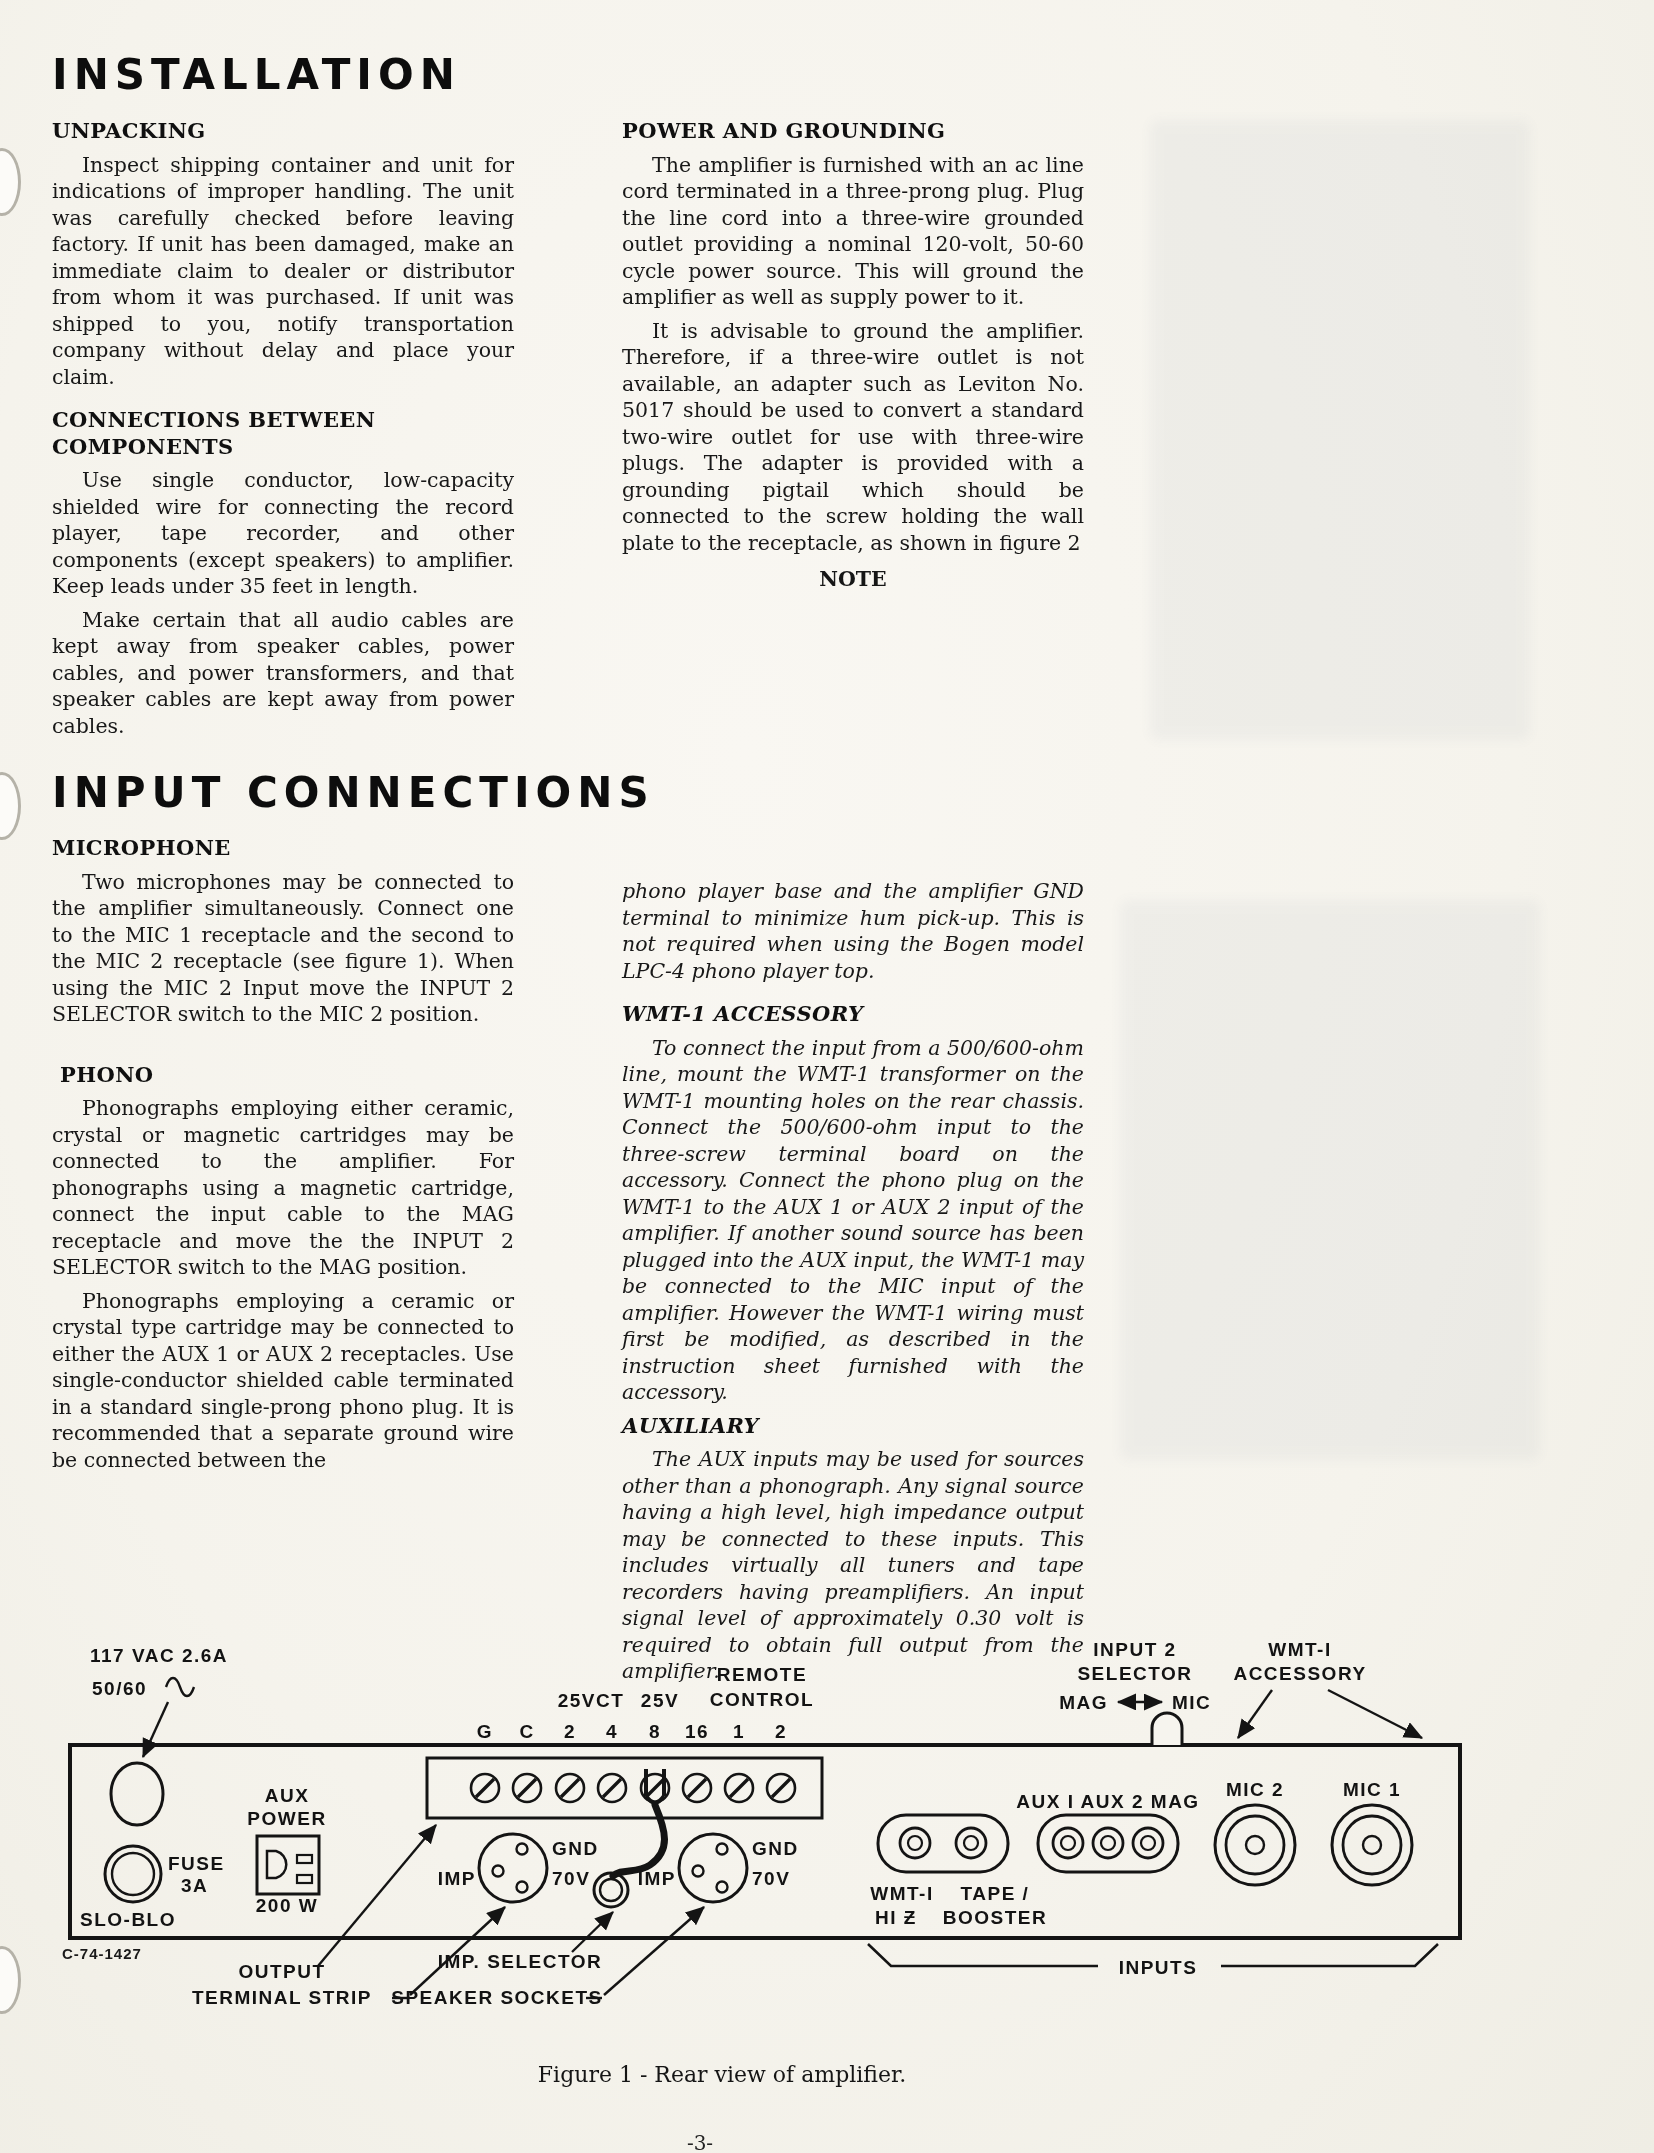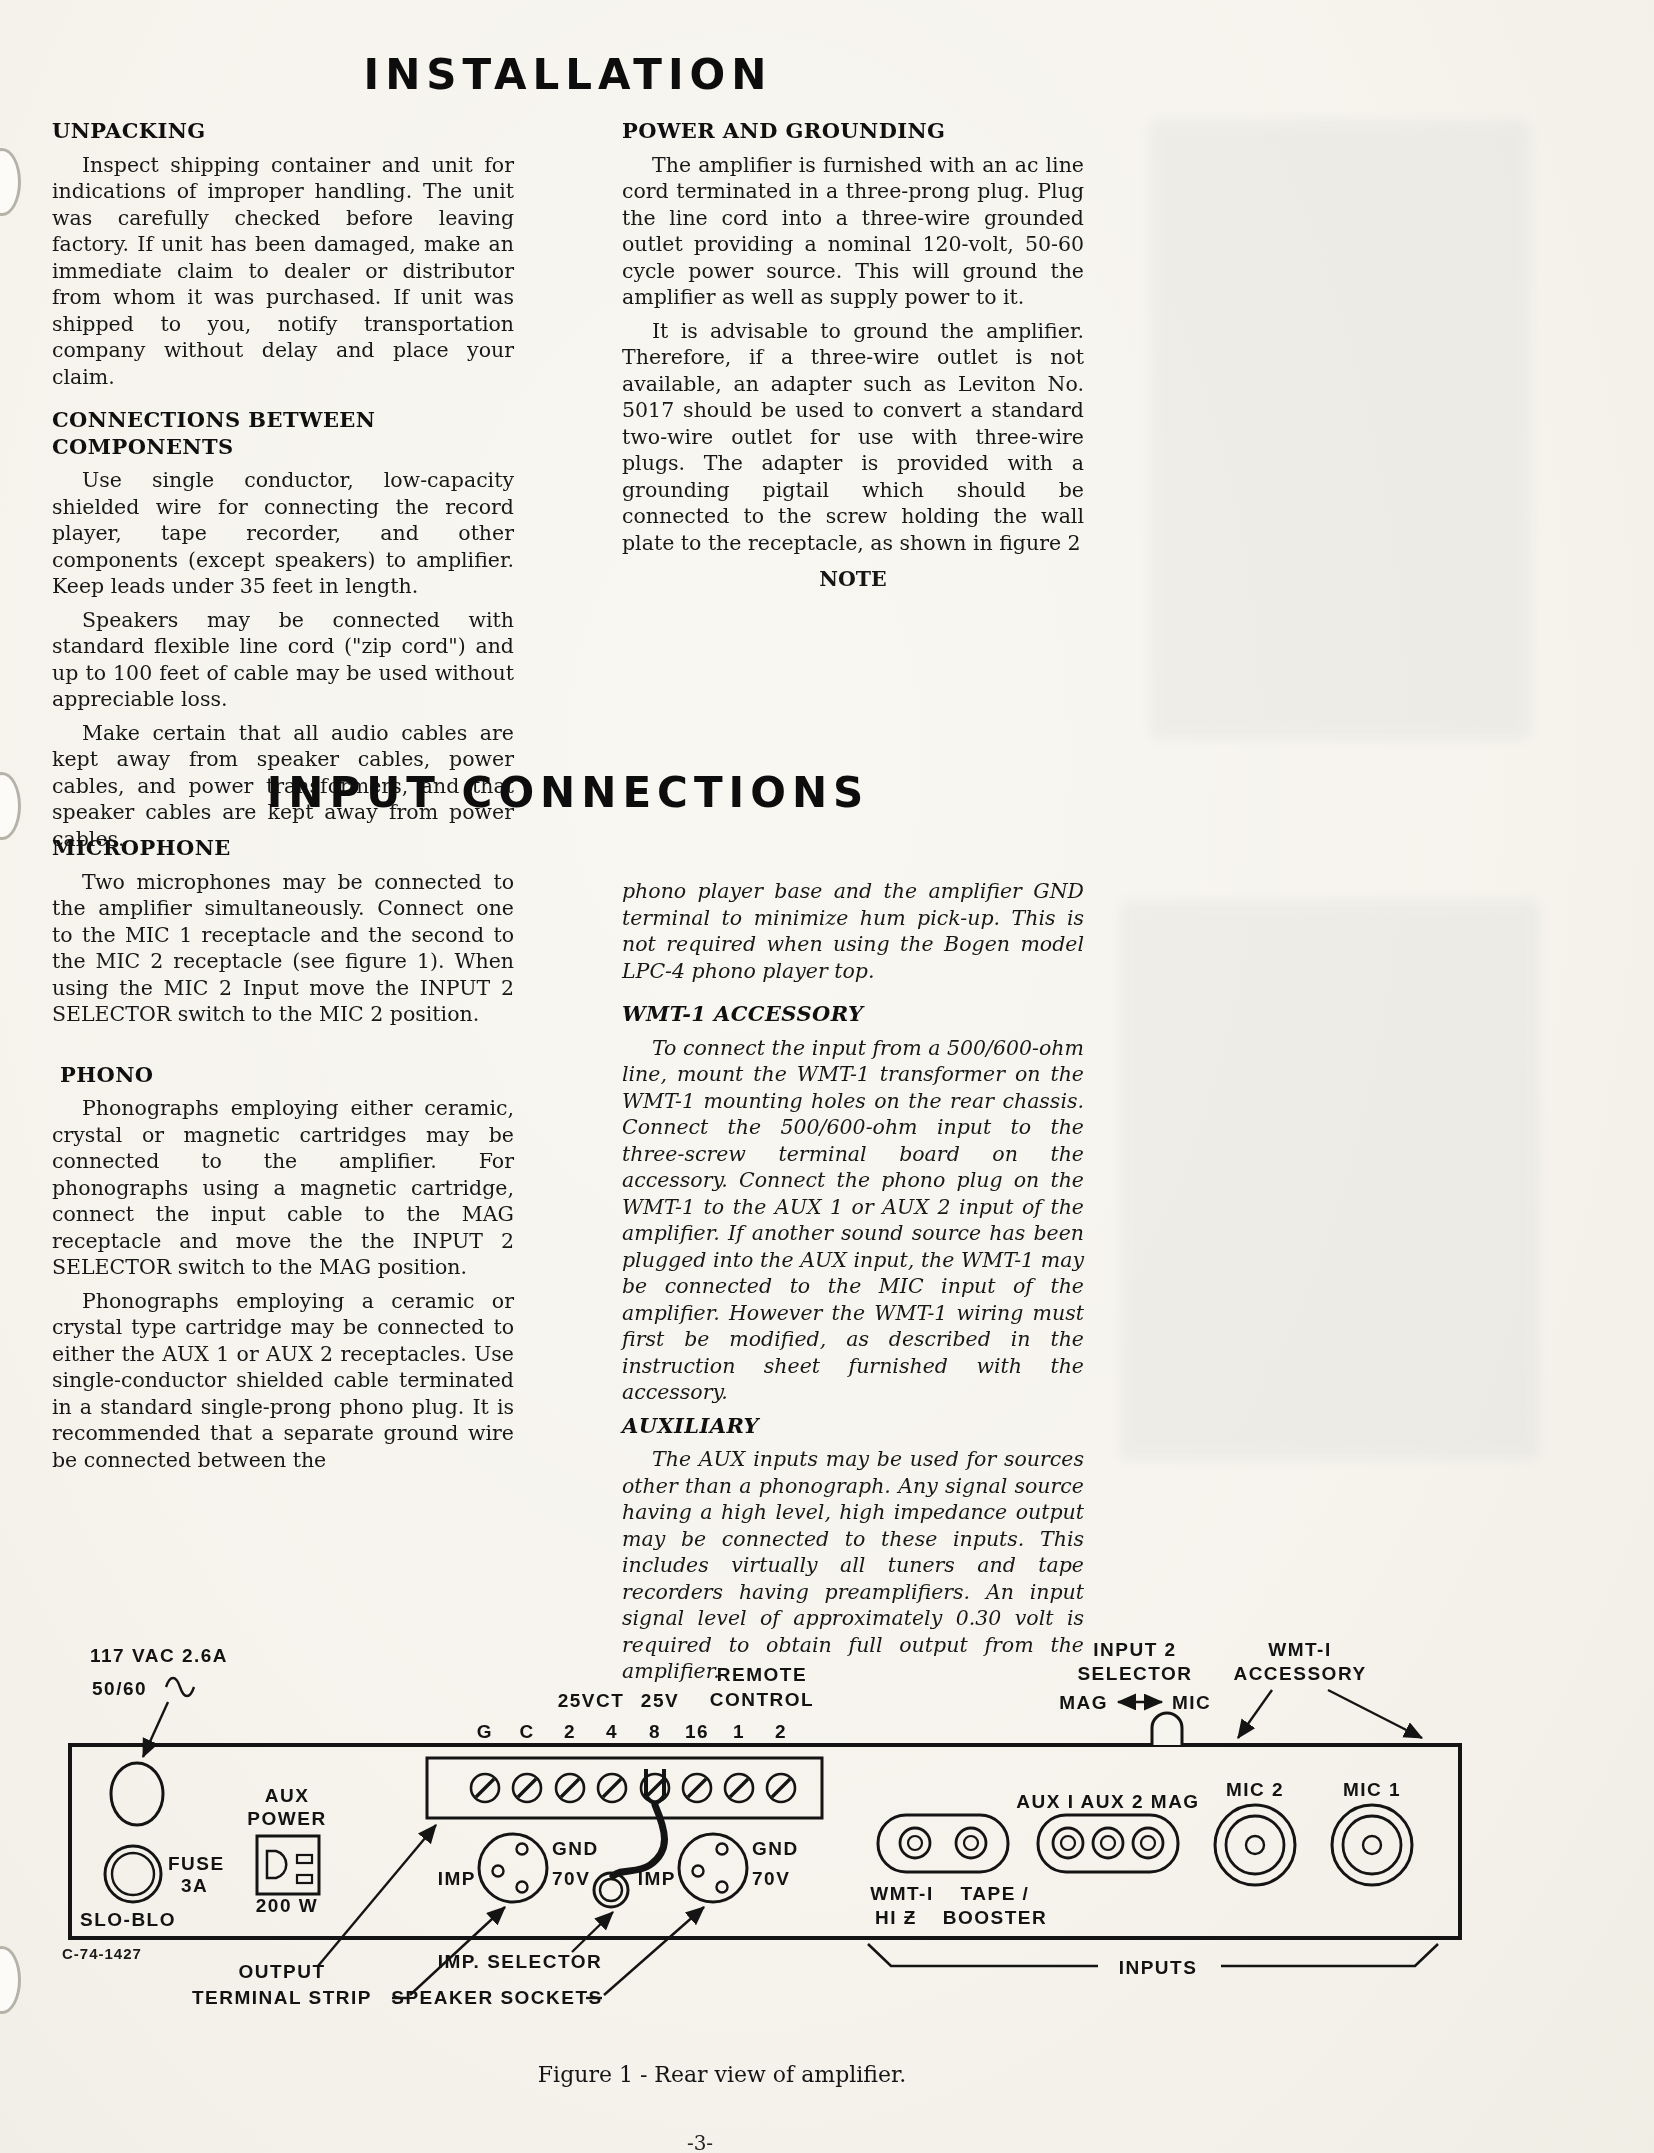--- a/index.html
+++ b/index.html
@@ -5,21 +5,21 @@
   html,body{margin:0;padding:0;background:#888;}
   #page{
     position:relative; width:1654px; height:2153px;
     background:
       radial-gradient(ellipse at 45% 35%, #f9f7f2 0%, #f5f3ec 60%, #efede4 100%);
     overflow:hidden;
     font-family:"DejaVu Serif", serif;
     color:#161616;
   }
   .big-title{
-    position:absolute; left:52px; width:1032px; text-align:center;
+    position:absolute; left:52px; width:1032px; 
     font-family:"DejaVu Sans", sans-serif; font-weight:bold;
     font-size:42px; letter-spacing:6px; color:#0d0d0d;
   }
   #title-installation{top:50px;}
   #title-input{top:768px;}
   .col{position:absolute; width:462px; font-size:20.5px; line-height:26.5px;}
   #col-inst-left {left:52px;  top:118px;}
   #col-inst-right{left:622px; top:118px;}
   #col-ic-left   {left:52px;  top:835px;}
   #col-ic-right  {left:622px; top:878px;font-style:italic;}
@@ -74,21 +74,20 @@
   <div class="ghost" style="left:1150px; top:120px;  width:380px; height:620px;"></div>
   <div class="ghost" style="left:1120px; top:900px;  width:420px; height:560px;"></div>
 
   <div id="title-installation" class="big-title">INSTALLATION</div>
 
   <div id="col-inst-left" class="col">
     <div class="h">UNPACKING</div>
     <p class="p">Inspect shipping container and unit for indications of improper handling. The unit was carefully checked before leaving factory. If unit has been damaged, make an immediate claim to dealer or distributor from whom it was purchased. If unit was shipped to you, notify transportation company without delay and place your claim.</p>
     <div class="h sp">CONNECTIONS BETWEEN COMPONENTS</div>
     <p class="p">Use single conductor, low-capacity shielded wire for connecting the record player, tape recorder, and other components (except speakers) to amplifier. Keep leads under 35 feet in length.</p>
-    <p class="p">Speakers may be connected with standard flexible line cord ("zip cord") and up to 100 feet of cable may be used without appreciable loss.</p>
     <p class="p">Make certain that all audio cables are kept away from speaker cables, power cables, and power transformers, and that speaker cables are kept away from power cables.</p>
   </div>
 
   <div id="col-inst-right" class="col">
     <div class="h">POWER AND GROUNDING</div>
     <p class="p">The amplifier is furnished with an ac line cord terminated in a three-prong plug. Plug the line cord into a three-wire grounded outlet providing a nominal 120-volt, 50-60 cycle power source. This will ground the amplifier as well as supply power to it.</p>
     <p class="p">It is advisable to ground the amplifier. Therefore, if a three-wire outlet is not available, an adapter such as Leviton No. 5017 should be used to convert a standard two-wire outlet for use with three-wire plugs. The adapter is provided with a grounding pigtail which should be connected to the screw holding the wall plate to the receptacle, as shown in figure 2</p>
     <div class="note-h">NOTE</div>
   </div>
 

